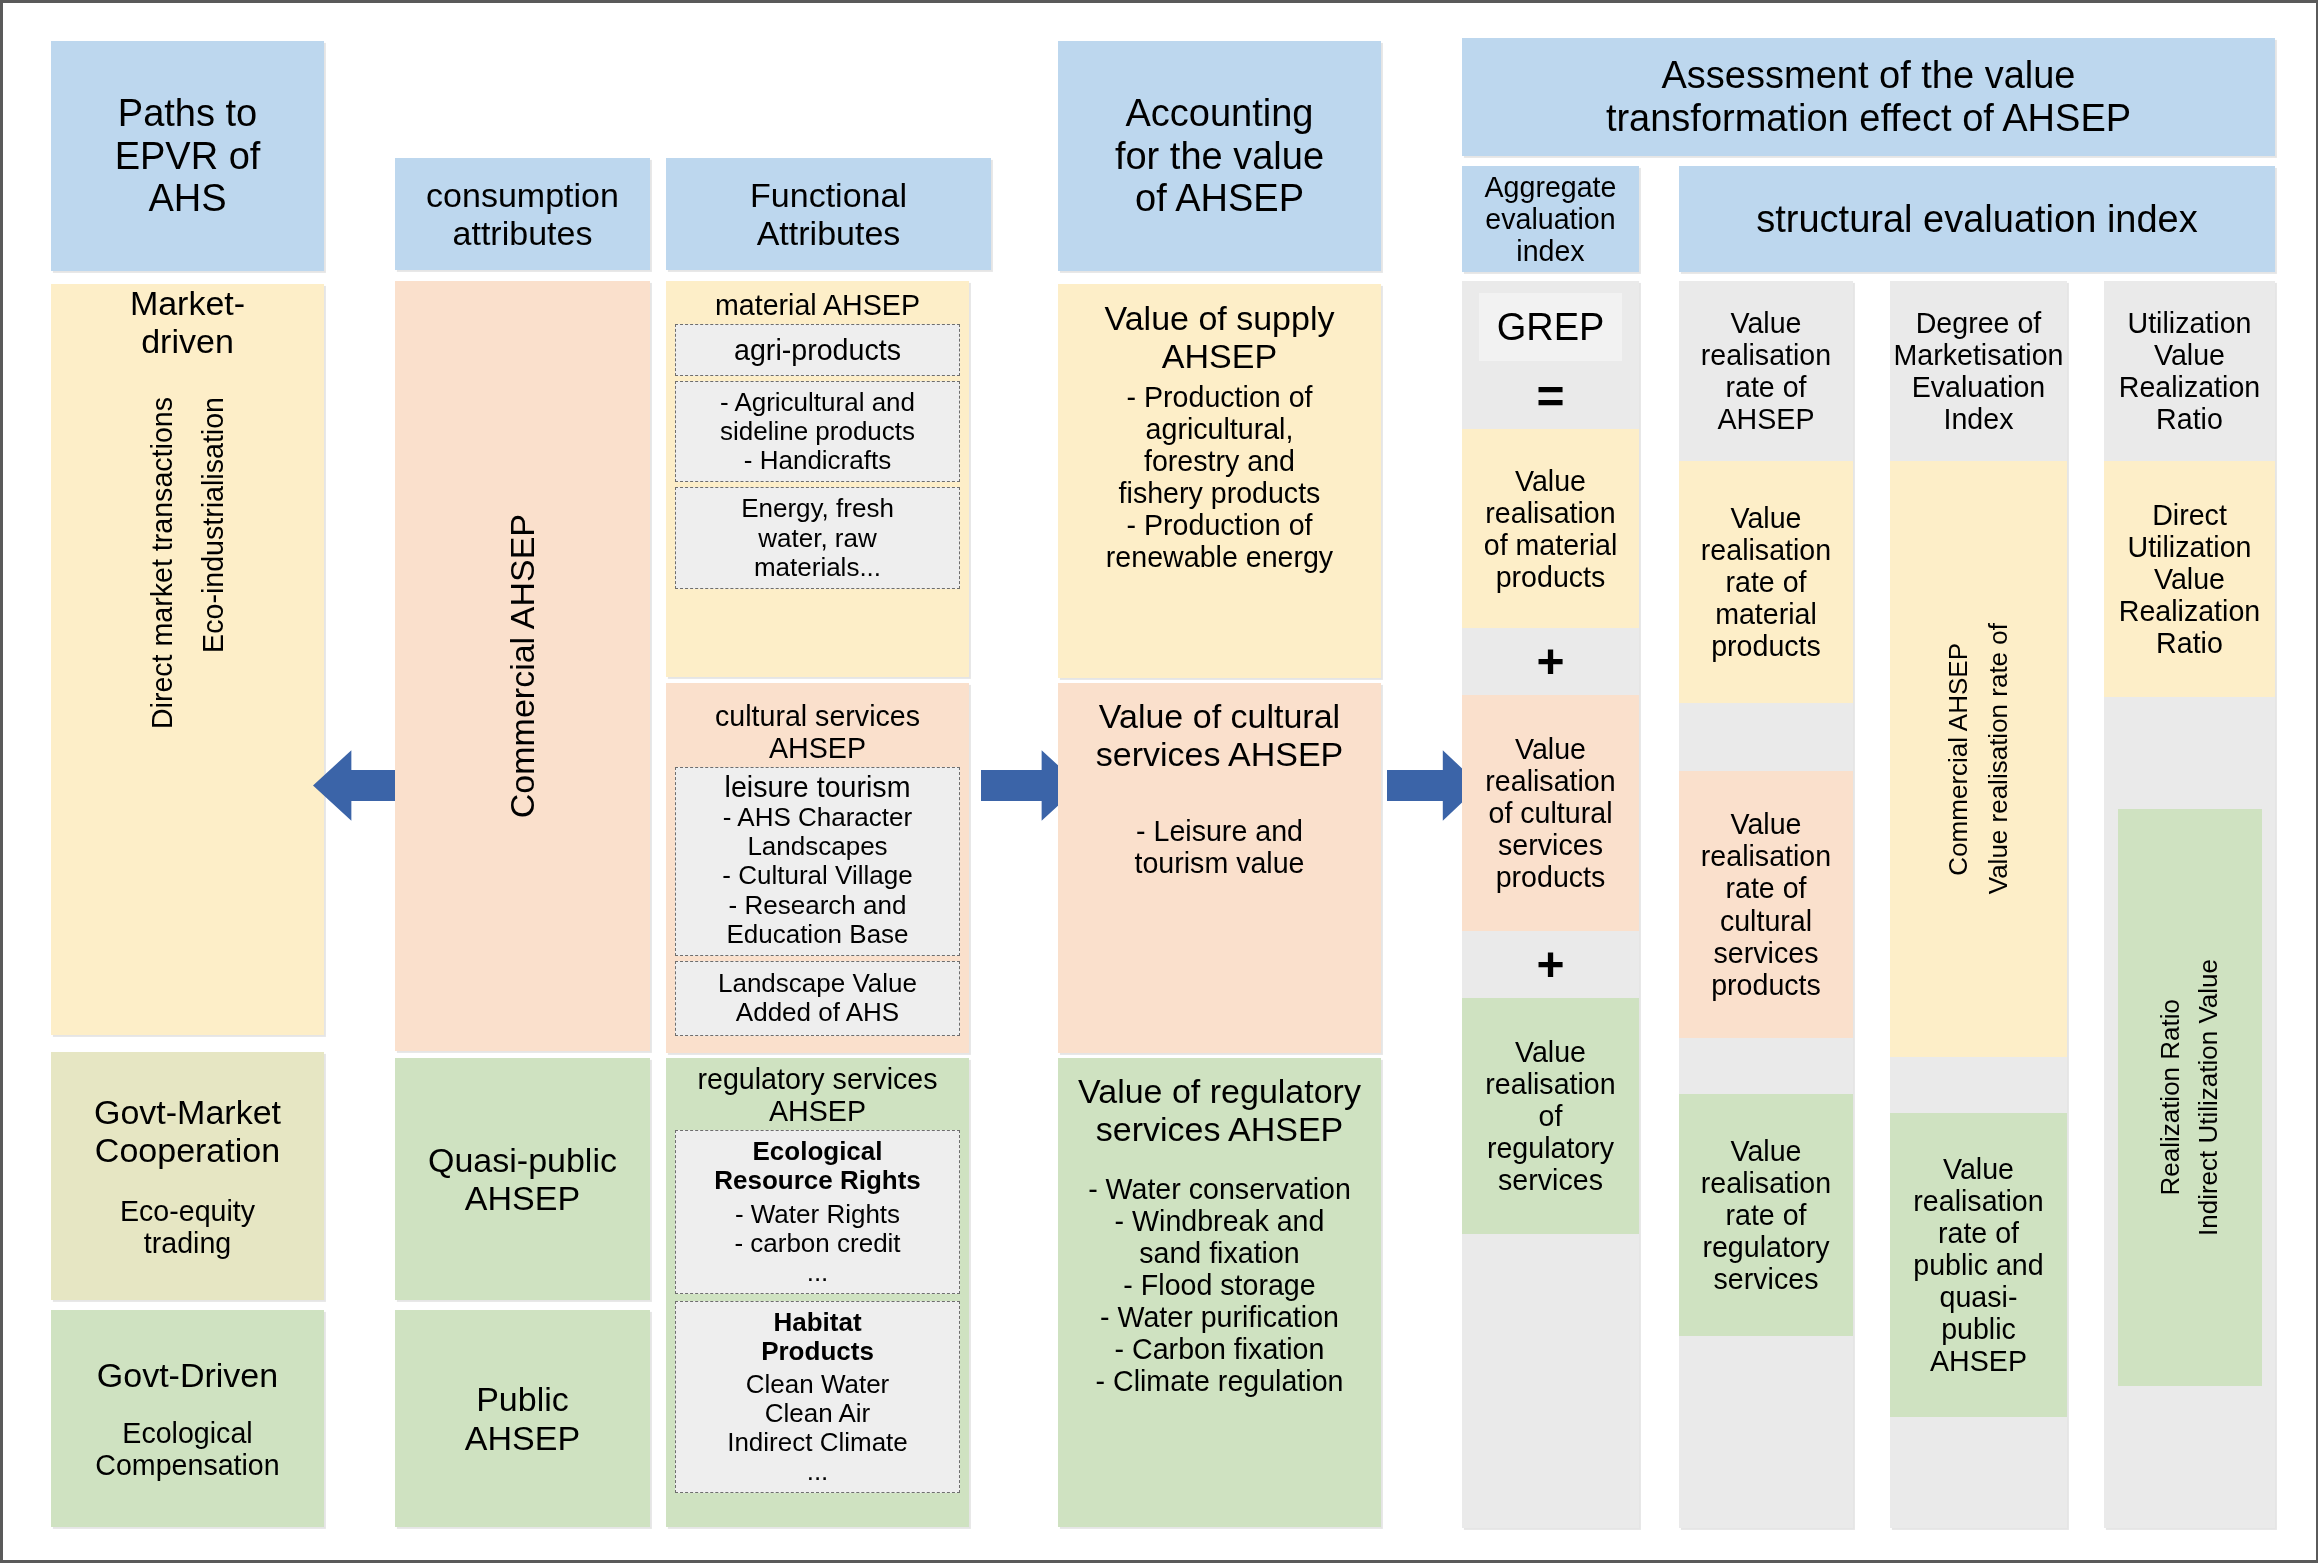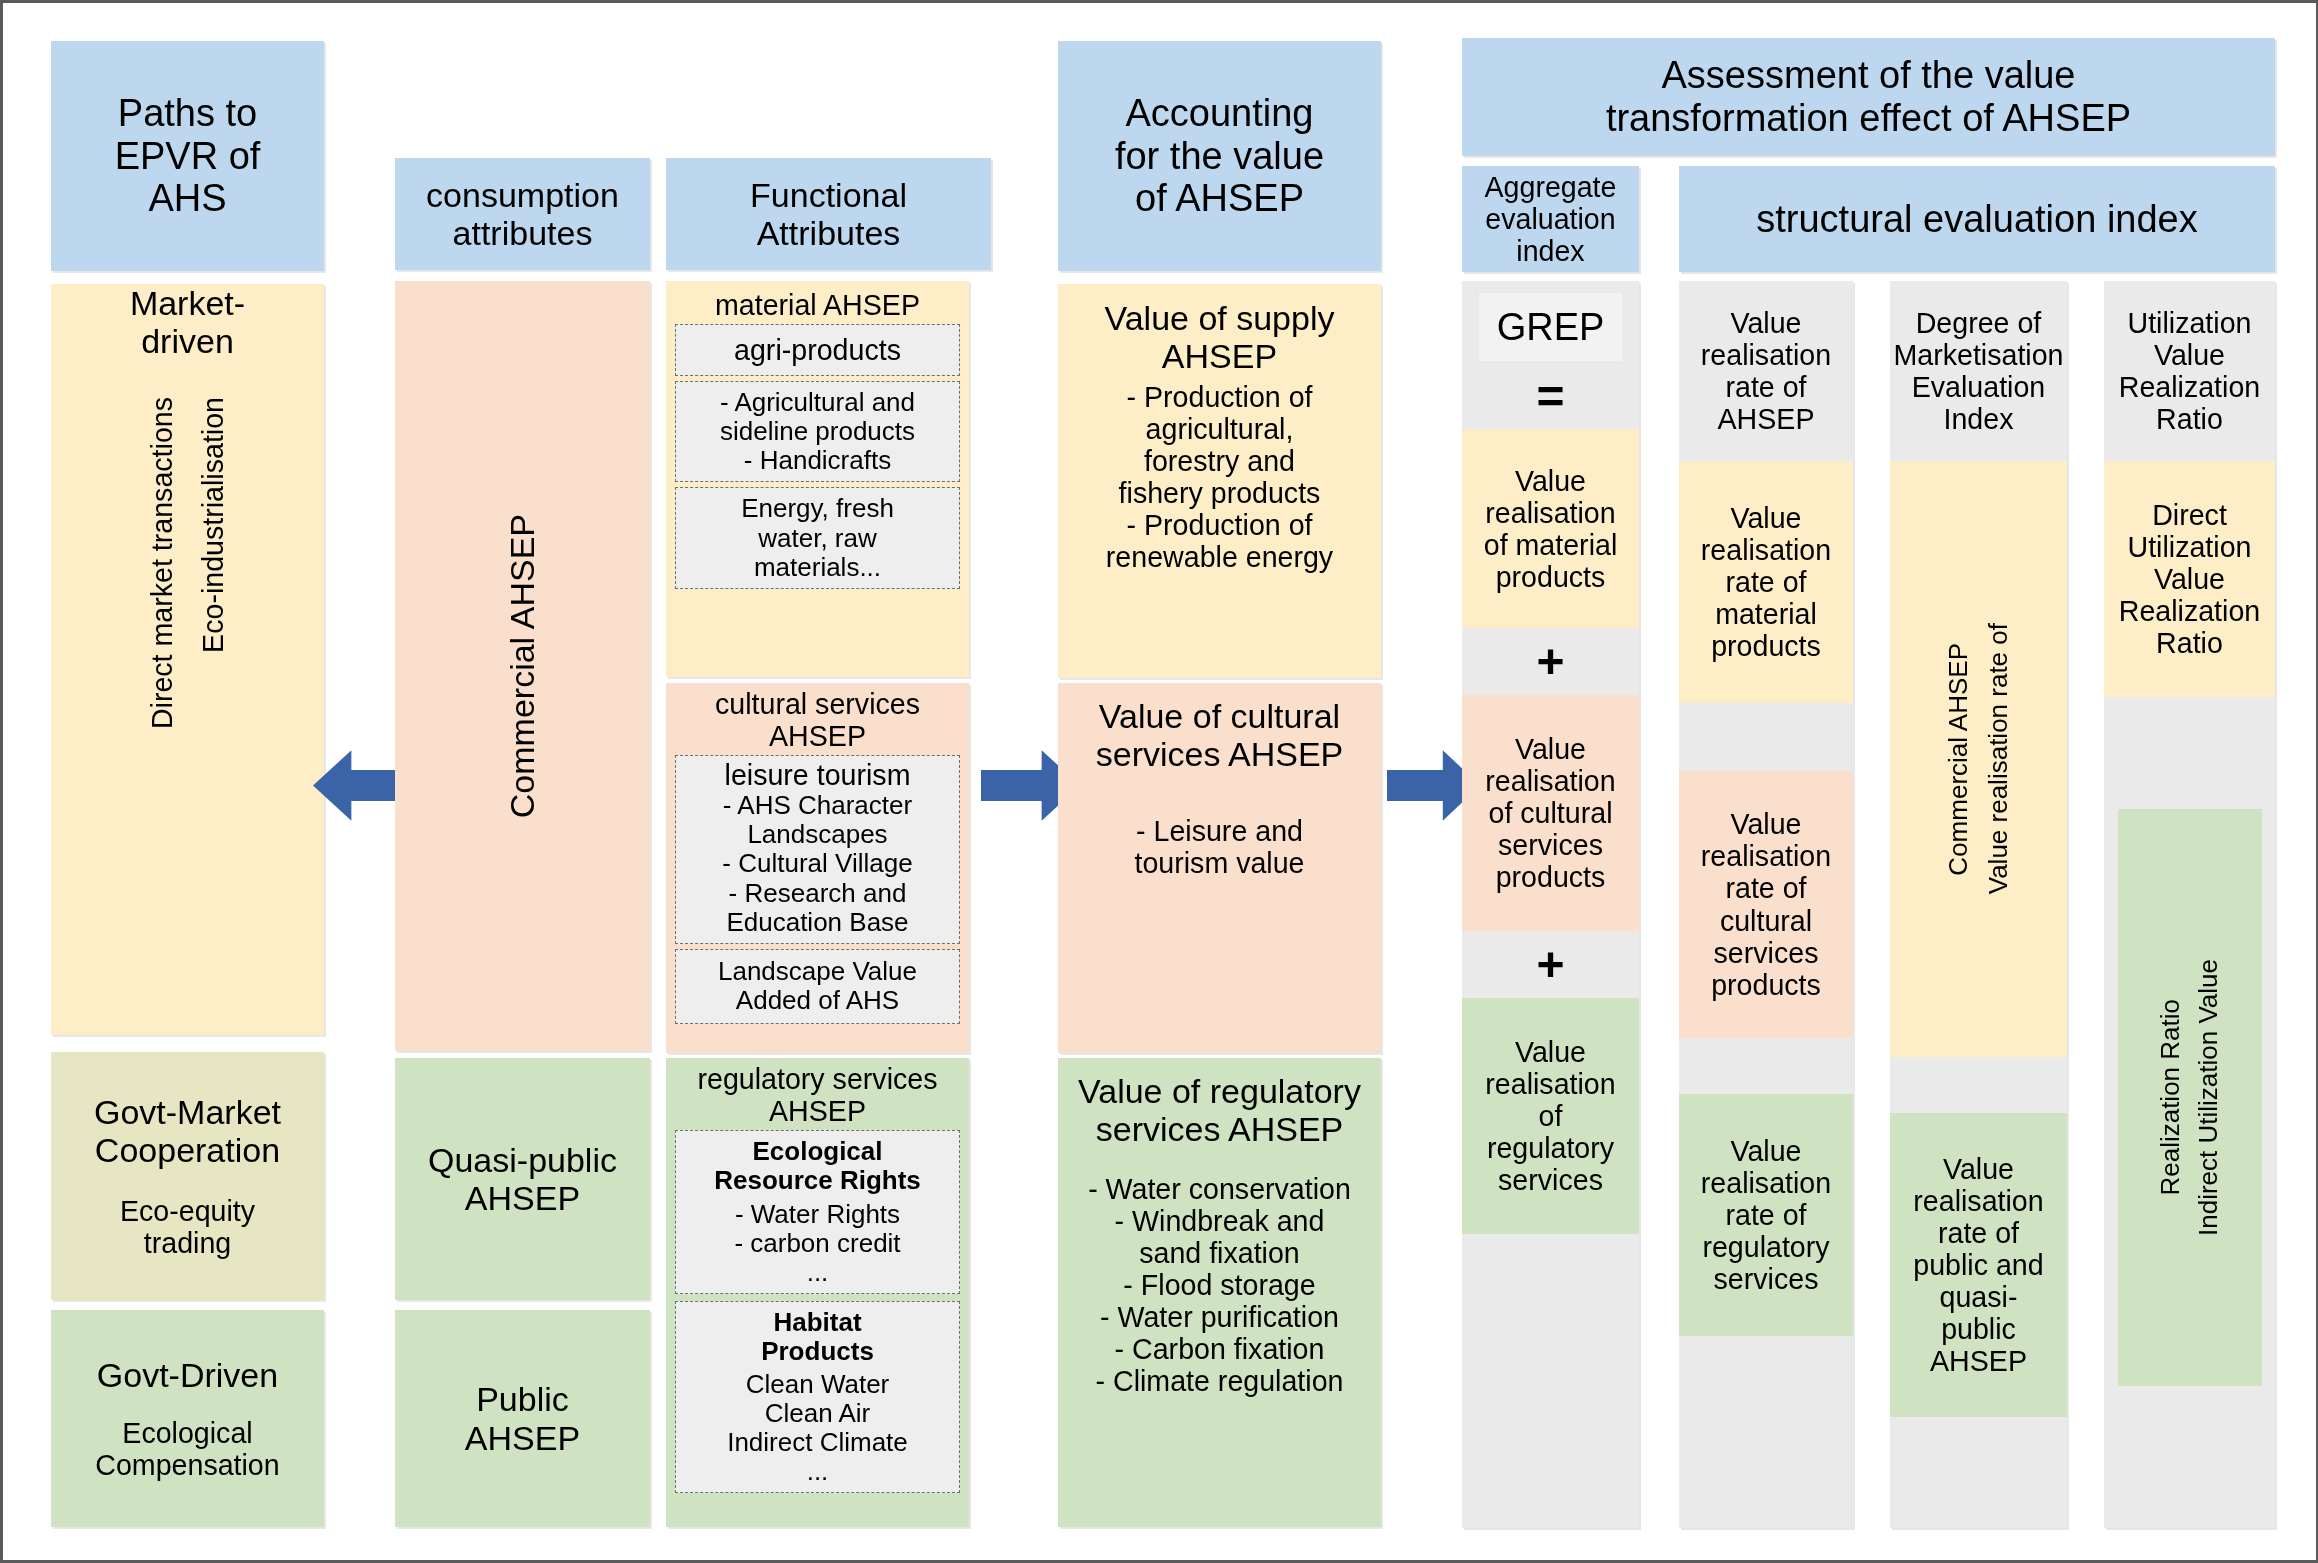--- a/index.html
+++ b/index.html
@@ -111,21 +111,21 @@
       <span class="ln">sideline products</span>
       <span class="ln">- Handicrafts</span>
     </div>
     <div class="dash t-xs" style="width:276px;padding:6.2px 3.7px;">
       <span class="ln">Energy, fresh</span>
       <span class="ln">water, raw</span>
       <span class="ln">materials...</span>
     </div>
   </div>
 
-  <div class="box peach shadow" style="left:663px;top:680px;width:303px;height:370px;justify-content:flex-start;padding:5px 7.4px;">
+  <div class="box peach shadow" style="left:663px;top:680px;width:303px;height:370px;justify-content:center;padding:5px 7.4px;">
     <span class="t-sm">cultural services</span>
     <span class="t-sm" style="margin-bottom:2.5px;">AHSEP</span>
     <div class="dash" style="width:276px;padding:3.7px 3.7px 6.2px 3.7px;margin-bottom:5px;">
       <span class="ln t-sm">leisure tourism</span>
       <span class="ln t-xs">- AHS Character</span>
       <span class="ln t-xs">Landscapes</span>
       <span class="ln t-xs">- Cultural Village</span>
       <span class="ln t-xs">- Research and</span>
       <span class="ln t-xs">Education Base</span>
     </div>

